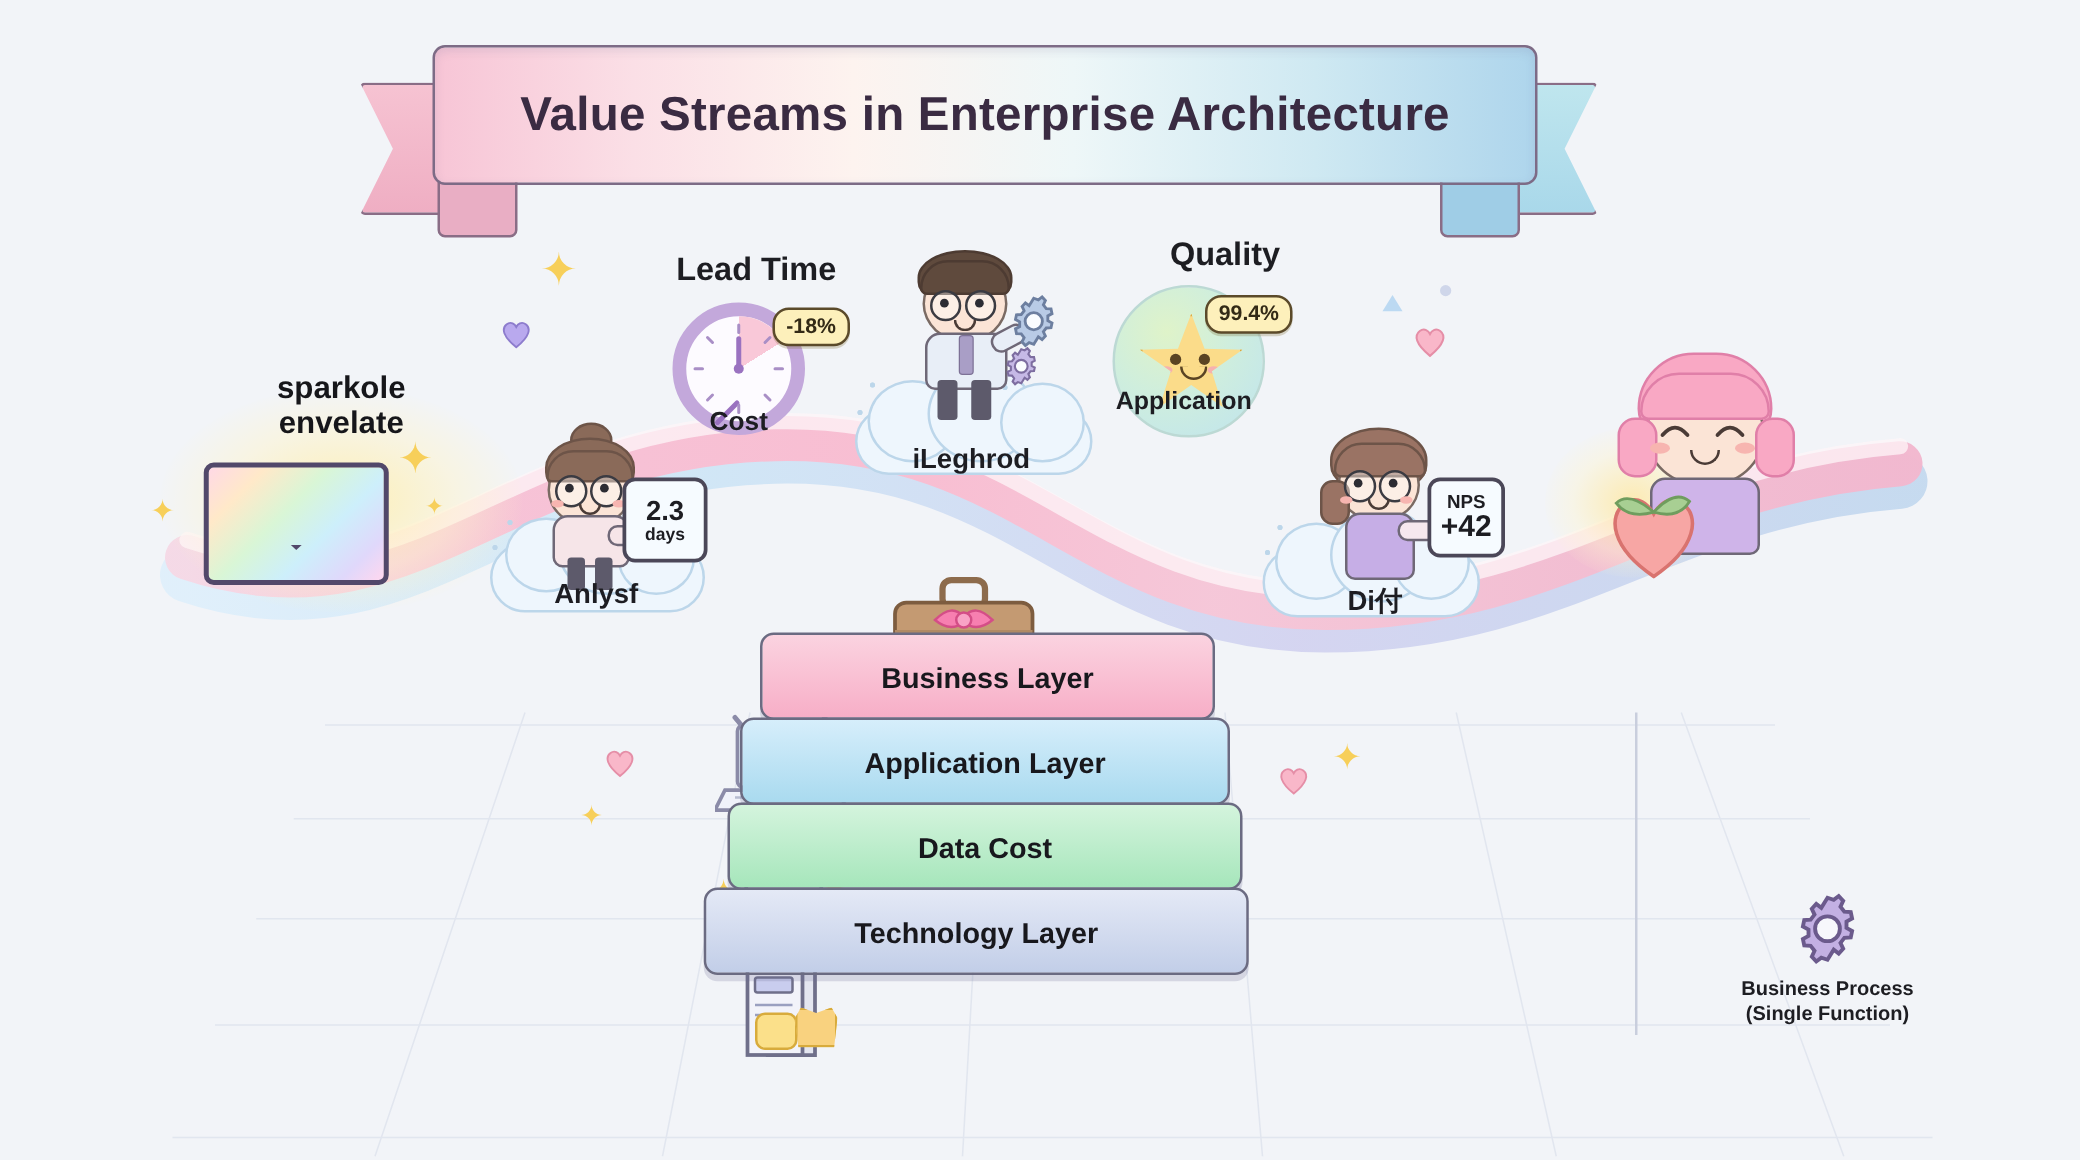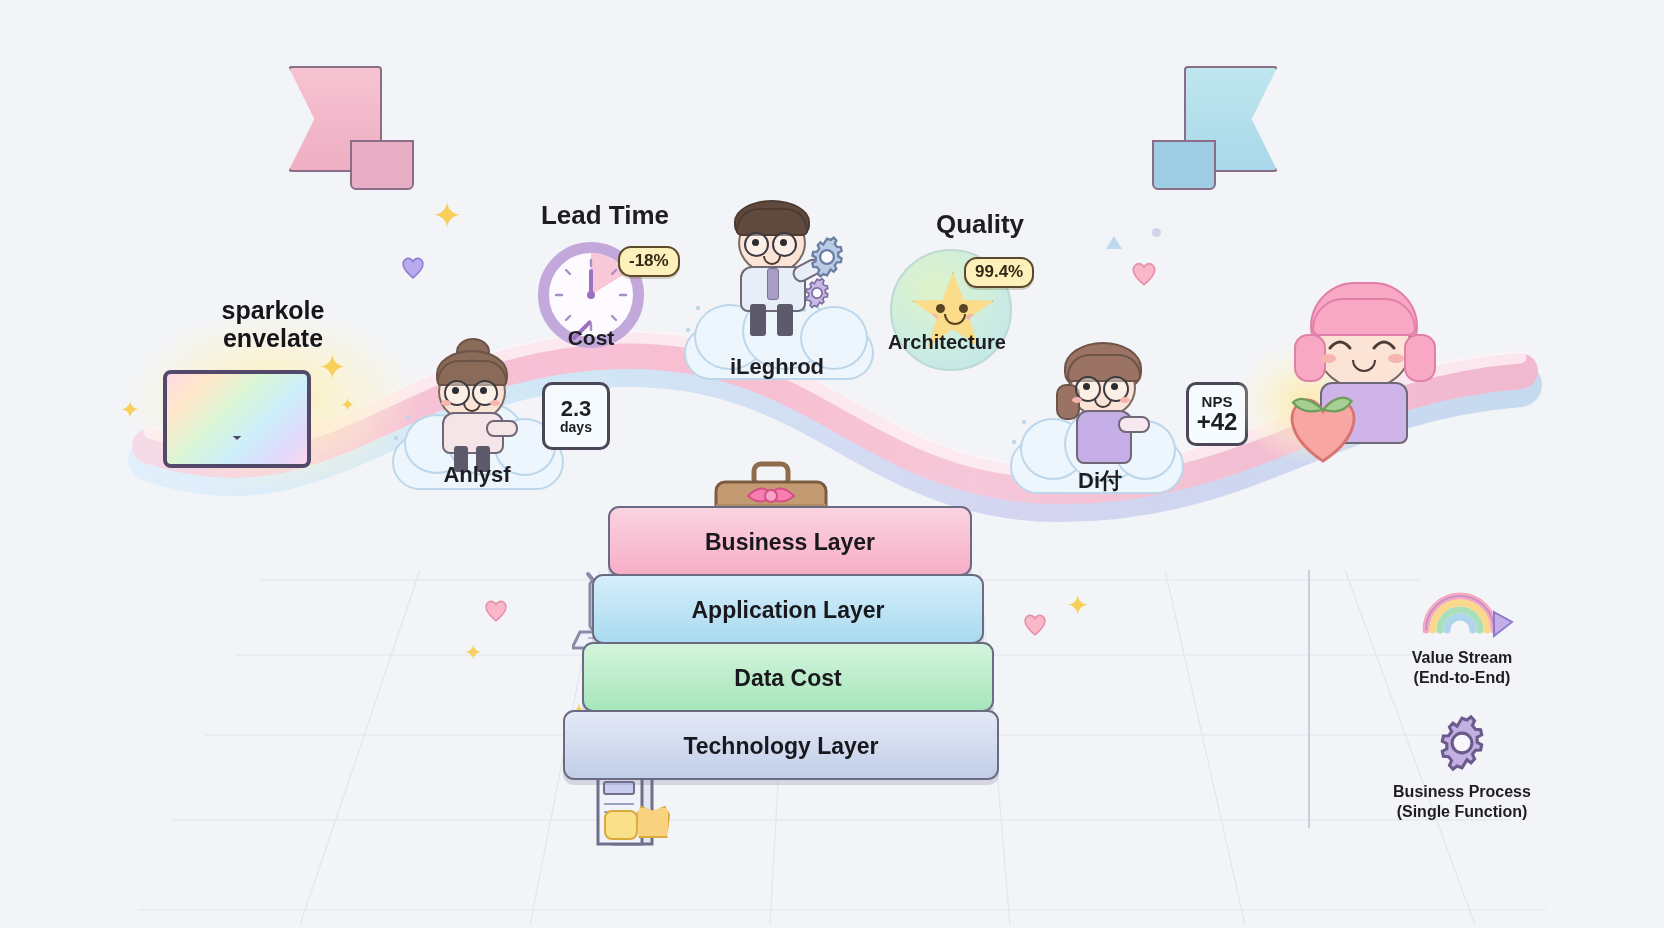--- a/index.html
+++ b/index.html
@@ -61,21 +61,21 @@
   .cloud{position:absolute;background:#eef6fd;border:2px solid #bcd6ea;border-radius:60px;}
   .cloud:before,.cloud:after{content:"";position:absolute;background:#eef6fd;
     border:2px solid #bcd6ea;border-radius:50%;}
 
   
   .pill{position:absolute;background:#fdf0bb;border:2.5px solid #5b4a2a;border-radius:13px;
     font-size:17px;font-weight:bold;color:#332a16;padding:3px 9px 4px;white-space:nowrap;
     box-shadow:0 2px 0 rgba(120,100,40,.25);}
   .card{position:absolute;background:#f6fbff;border:3px solid #4b4758;border-radius:10px;
     display:flex;flex-direction:column;align-items:center;justify-content:center;
-    color:#1d1d22;font-weight:bold;line-height:1.05;margin-left:44px;}
+    color:#1d1d22;font-weight:bold;line-height:1.05;}
 
   
   .clock{position:absolute;width:106px;height:106px;border-radius:50%;
     border:11px solid #c3a8db;background:#fdfbff;box-sizing:border-box;}
   .clock .hand{position:absolute;background:#9a72c0;border-radius:2px;transform-origin:bottom center;}
   .clock .wedge{position:absolute;inset:0;border-radius:50%;
     background:conic-gradient(from 0deg,#f9c8d8 0deg 58deg,transparent 58deg 360deg);}
   .clock .pin{position:absolute;left:50%;top:50%;width:8px;height:8px;margin:-4px 0 0 -4px;
     background:#9a72c0;border-radius:50%;}
 
@@ -137,20 +137,23 @@
       <line x1="1165" y1="50" x2="1245" y2="405"></line>
       <line x1="1345" y1="50" x2="1475" y2="405"></line>
     </g>
   </svg>
 
   <div class="ribbon-wrap">
     <div class="ribbon-tail left"></div>
     <div class="ribbon-tail right"></div>
     <div class="ribbon-fold l"></div>
     <div class="ribbon-fold r"></div>
+    <div class="ribbon-main">
+      <div class="ribbon-title">Value Streams in Enterprise Architecture</div>
+    </div>
   </div>
 
   <svg class="stream-svg" viewBox="0 0 1664 470">
     <defs>
       <linearGradient id="sg" x1="0" y1="0" x2="1" y2="0">
         <stop offset="0%" stop-color="#f5d9e6"></stop>
         <stop offset="18%" stop-color="#f7c2d6"></stop>
         <stop offset="42%" stop-color="#f9bdd1"></stop>
         <stop offset="60%" stop-color="#f6c7d8"></stop>
         <stop offset="80%" stop-color="#f3bed2"></stop>
@@ -296,33 +299,33 @@
     <svg width="34" height="34" viewBox="0 0 40 40" style="position:absolute;left:128px;top:80px;">
       <g fill="#c6b9e6" stroke="#7d6da0" stroke-width="2">
         <path d="M20 4l3.2 1.1 2.6-2 2.3 2.5-1.4 3 2 2.6 3.3.2.7 3.3-2.9 1.6v3.3l2.9 1.6-.7 3.3-3.3.2-2 2.6 1.4 3-2.3 2.5-2.6-2L20 36l-3.2-1.1-2.6 2-2.3-2.5 1.4-3-2-2.6-3.3-.2-.7-3.3 2.9-1.6v-3.3L7.3 18.8l.7-3.3 3.3-.2 2-2.6-1.4-3 2.3-2.5 2.6 2z"></path>
         <circle cx="20" cy="20" r="6" fill="#fafcff"></circle>
       </g>
     </svg>
 
     <div class="cap-label" style="position:absolute;left:0;top:158px;width:210px;">iLeghrod</div>
   </div>
 
-  <div class="node" style="left:880px;top:209px;width:200px;height:160px;">
+  <div class="node" style="left:880px;top:188px;width:200px;height:160px;">
     <div class="cap-label" style="position:absolute;left:0;top:0;width:200px;font-size:26px;">Quality</div>
     <div class="star-orb" style="left:10px;top:40px;">
       <div class="star">
         <div class="star-eye" style="left:22px;top:30px;"></div>
         <div class="star-eye" style="left:45px;top:30px;"></div>
         <div class="star-mouth" style="top:40px;"></div>
         <div class="star-cheek" style="left:14px;top:40px;"></div>
         <div class="star-cheek" style="left:52px;top:40px;"></div>
       </div>
     </div>
     <div class="pill" style="left:84px;top:48px;">99.4%</div>
-    <div class="cap-label" style="position:absolute;left:-6px;top:122px;width:146px;font-size:20px;">Architecture</div>
+    <div class="cap-label" style="position:absolute;left:-6px;top:122px;width:146px;font-size:20px;">Application</div>
   </div>
 
   <div class="node" style="left:1000px;top:340px;width:200px;height:170px;">
     <div class="cloud" style="left:10px;top:98px;width:170px;height:52px;"></div>
     <div class="cloud" style="left:20px;top:78px;width:62px;height:58px;border-radius:50%;"></div>
     <div class="cloud" style="left:64px;top:66px;width:78px;height:72px;border-radius:50%;"></div>
     <div class="cloud" style="left:114px;top:80px;width:58px;height:56px;border-radius:50%;"></div>
 
     <div class="chr" style="left:52px;top:0;width:110px;height:132px;">
       <div class="hair" style="left:12px;top:2px;width:74px;height:48px;border:2px solid #6d5448;background:#9a7364;"></div>
@@ -437,34 +440,20 @@
     </div>
     <div class="slab" style="left:3px;top:240px;width:432px;height:66px;
                 background:linear-gradient(180deg,#e4e9f6,#c2cee8);">
       <span class="lbl">Technology Layer</span>
     </div>
   </div>
 
   <div class="legend">
     <div class="divider"></div>
 
-    <div class="item" style="top:12px;">
-      <svg width="108" height="68" viewBox="0 0 108 68" style="display:block;margin:0 auto 8px;">
-        <g fill="none" stroke-width="7" stroke-linecap="round">
-          <path d="M18 58 A34 34 0 0 1 86 58" stroke="#f7a8c0"></path>
-          <path d="M25 58 A27 27 0 0 1 79 58" stroke="#fbd98c" transform="translate(0,0)"></path>
-          <path d="M32 58 A20 20 0 0 1 72 58" stroke="#a9e0bb"></path>
-          <path d="M39 58 A13 13 0 0 1 65 58" stroke="#aed4ee"></path>
-        </g>
-        <path d="M86 40 l18 10 -18 14 z" fill="#c3aee8" stroke="#8d7ccd" stroke-width="2"></path>
-        <path d="M18 58 A34 34 0 0 1 86 58" fill="none" stroke="#8d7ccd" stroke-width="1.6" opacity=".6"></path>
-      </svg>
-      <div class="ltxt">Value Stream</div>
-      <div class="ltxt">(End-to-End)</div>
-    </div>
 
     <div class="item" style="top:152px;">
       <svg width="62" height="62" viewBox="0 0 40 40" style="display:block;margin:0 auto 8px;">
         <g fill="#c3b0e3" stroke="#6b5a8c" stroke-width="2">
           <path d="M20 4l3.2 1.1 2.6-2 2.3 2.5-1.4 3 2 2.6 3.3.2.7 3.3-2.9 1.6v3.3l2.9 1.6-.7 3.3-3.3.2-2 2.6 1.4 3-2.3 2.5-2.6-2L20 36l-3.2-1.1-2.6 2-2.3-2.5 1.4-3-2-2.6-3.3-.2-.7-3.3 2.9-1.6v-3.3L7.3 18.8l.7-3.3 3.3-.2 2-2.6-1.4-3 2.3-2.5 2.6 2z"></path>
           <circle cx="20" cy="20" r="6.4" fill="#f7f7fc"></circle>
         </g>
       </svg>
       <div class="ltxt">Business Process</div>
       <div class="ltxt">(Single Function)</div>

